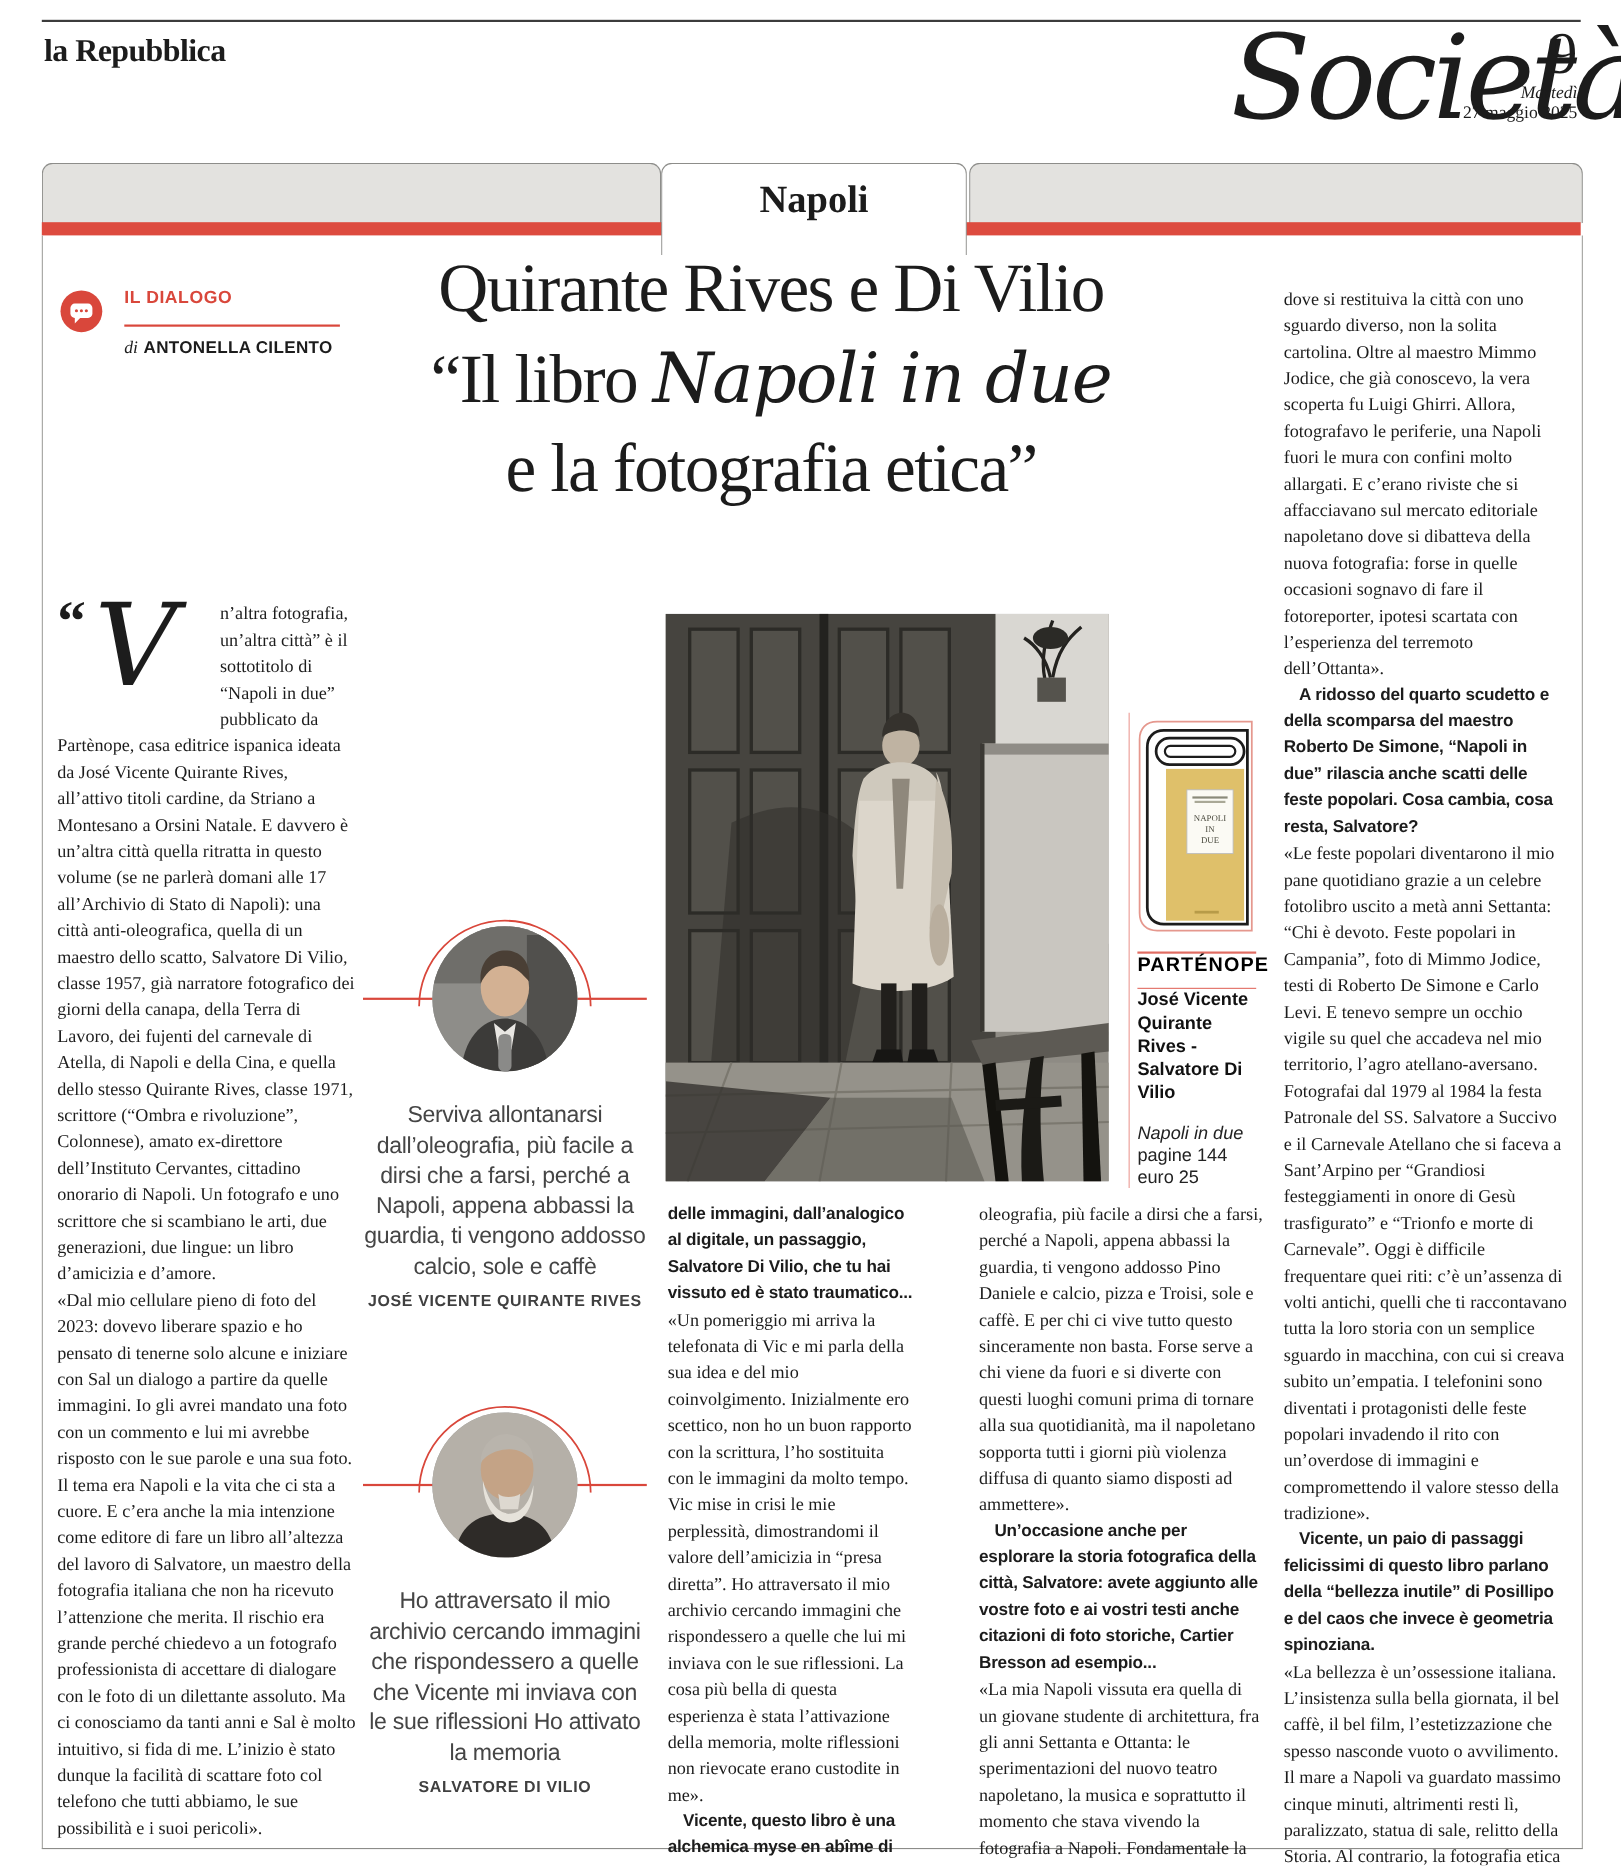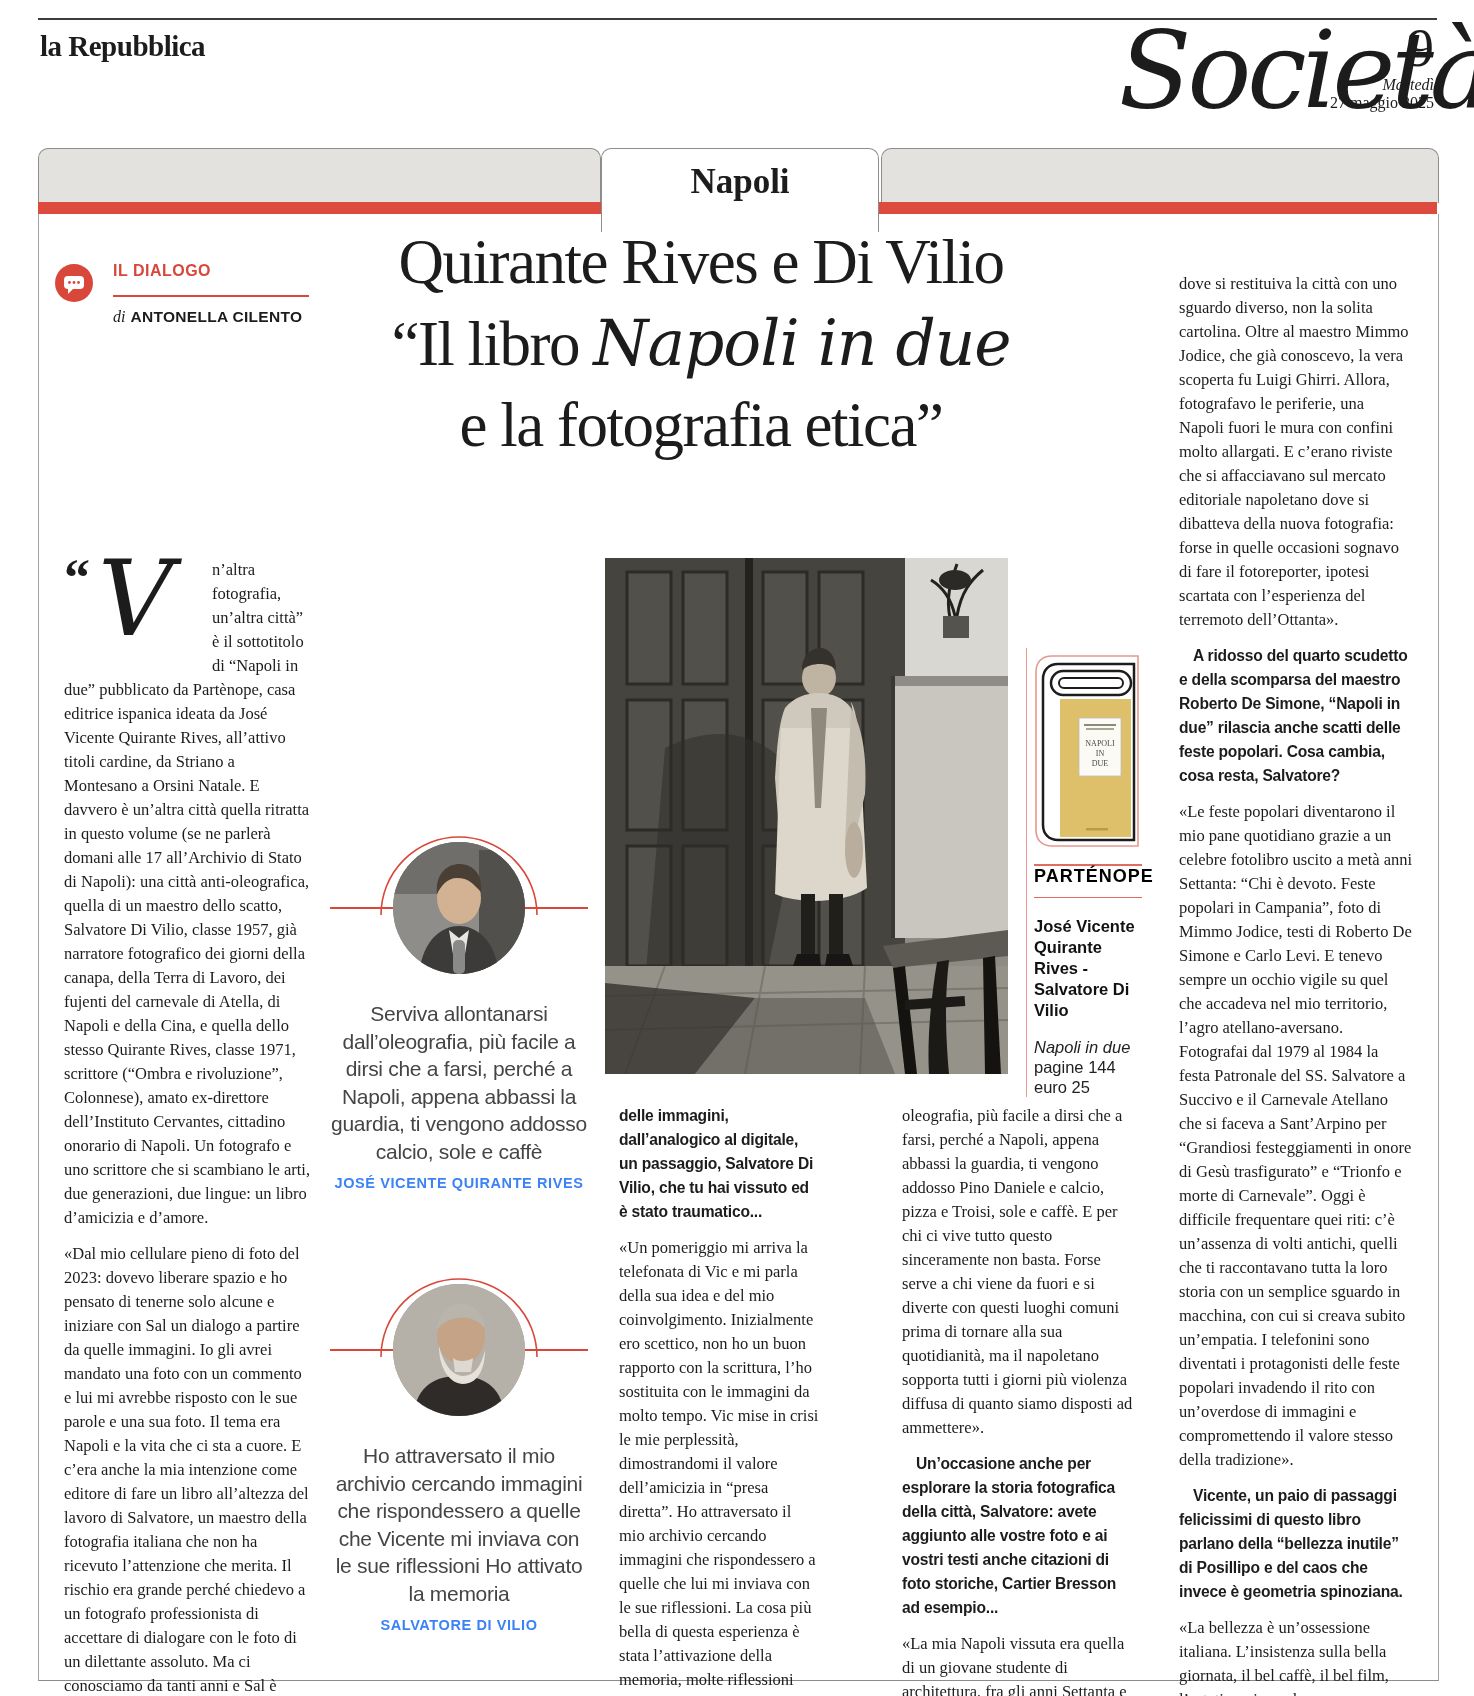--- a/index.html
+++ b/index.html
@@ -44,21 +44,21 @@
   #headline{left:298px;top:222px;width:806px;text-align:center;font-size:63px;line-height:81px;
         letter-spacing:-1.5px;font-weight:400;}
   .hl-italic{font-style:italic;font-family:"DejaVu Serif",serif;letter-spacing:-1px;}
 
   
   .bodycol{font-size:16.5px;line-height:24px;}
   #col1{left:52px;top:546px;width:272px;}
   #col3{left:607px;top:1092px;width:224px;}
   #col4{left:890px;top:1092px;width:258px;}
   #col5{left:1167px;top:260px;width:258px;}
-  .para{margin:12px;}
+  .para{margin:0;}
   .answer,.answer-cont,.lead{font-family:"Liberation Serif",serif;font-size:16.5px;line-height:24px;}
   .question,.question-cont{font-family:"Liberation Sans",sans-serif;font-weight:bold;
         font-size:15.6px;line-height:24px;letter-spacing:-0.2px;}
   .question{text-indent:14px;}
 
   
   #dropcap-wrap{float:left;width:148px;height:118px;position:relative;}
   #open-quote{position:absolute;left:0;top:-6px;font-size:52px;font-weight:bold;line-height:52px;}
   #dropcap{position:absolute;left:34px;top:-14px;font-size:104px;line-height:110px;
         font-family:"DejaVu Serif",serif;font-style:italic;}
@@ -67,33 +67,33 @@
   .pq{width:258px;text-align:center;}
   #pq1{left:330px;top:830px;}
   #pq2{left:330px;top:1272px;}
   .pq-head{position:relative;height:158px;}
   .pq-line{position:absolute;left:0;top:77px;width:100%;height:1.5px;background:#d9473b;}
   .pq-circle{position:absolute;left:50%;top:12px;transform:translateX(-50%);width:132px;height:132px;
         border-radius:50%;overflow:hidden;background:#9a9a98;z-index:2;}
   .pq-arc{position:absolute;left:50%;top:0;transform:translateX(-50%);z-index:1;}
   .pq-text{margin-top:12px;font-family:"Liberation Sans",sans-serif;font-size:21px;line-height:27.5px;
         color:#454545;letter-spacing:-0.3px;}
-  .pq-attr{margin-top:10px;color:#3b82f6;font-family:"Liberation Sans",sans-serif;font-weight:bold;
+  .pq-attr{margin-top:10px;color:#404040;font-family:"Liberation Sans",sans-serif;font-weight:bold;
         font-size:14.5px;letter-spacing:0.6px;}
 
   
   #photo{left:605px;top:558px;width:403px;height:516px;}
 
   
   #sidebar{left:1026px;top:648px;width:116px;border-left:1.5px solid rgba(217,71,59,0.55);
         padding-left:7px;box-sizing:content-box;font-family:"Liberation Sans",sans-serif;}
   #book-icon{margin:6px 0 0 0;}
   .sb-rule{height:1.5px;background:rgba(217,71,59,0.8);margin:10px 0 0 0;width:108px;}
   #publisher{margin-top:0;color:#000000;font-weight:bold;font-size:18px;letter-spacing:1px;}
-  #sb-authors{margin-top:18px;font-weight:bold;font-size:16.5px;line-height:21px;color:#111;width:108px;}
+  #sb-authors{font-weight:bold;font-size:16.5px;line-height:21px;color:#111;width:108px;}
   #sb-title{margin-top:16px;font-style:italic;font-size:16.5px;line-height:20px;color:#222;}
   #sb-pages,#sb-price{font-size:16.5px;line-height:20px;color:#222;}
 </style>
 </head>
 <body>
 
 <div id="page">
 
   <div class="abs" id="top-rule"></div>
   <div class="abs" id="masthead">la Repubblica</div>

